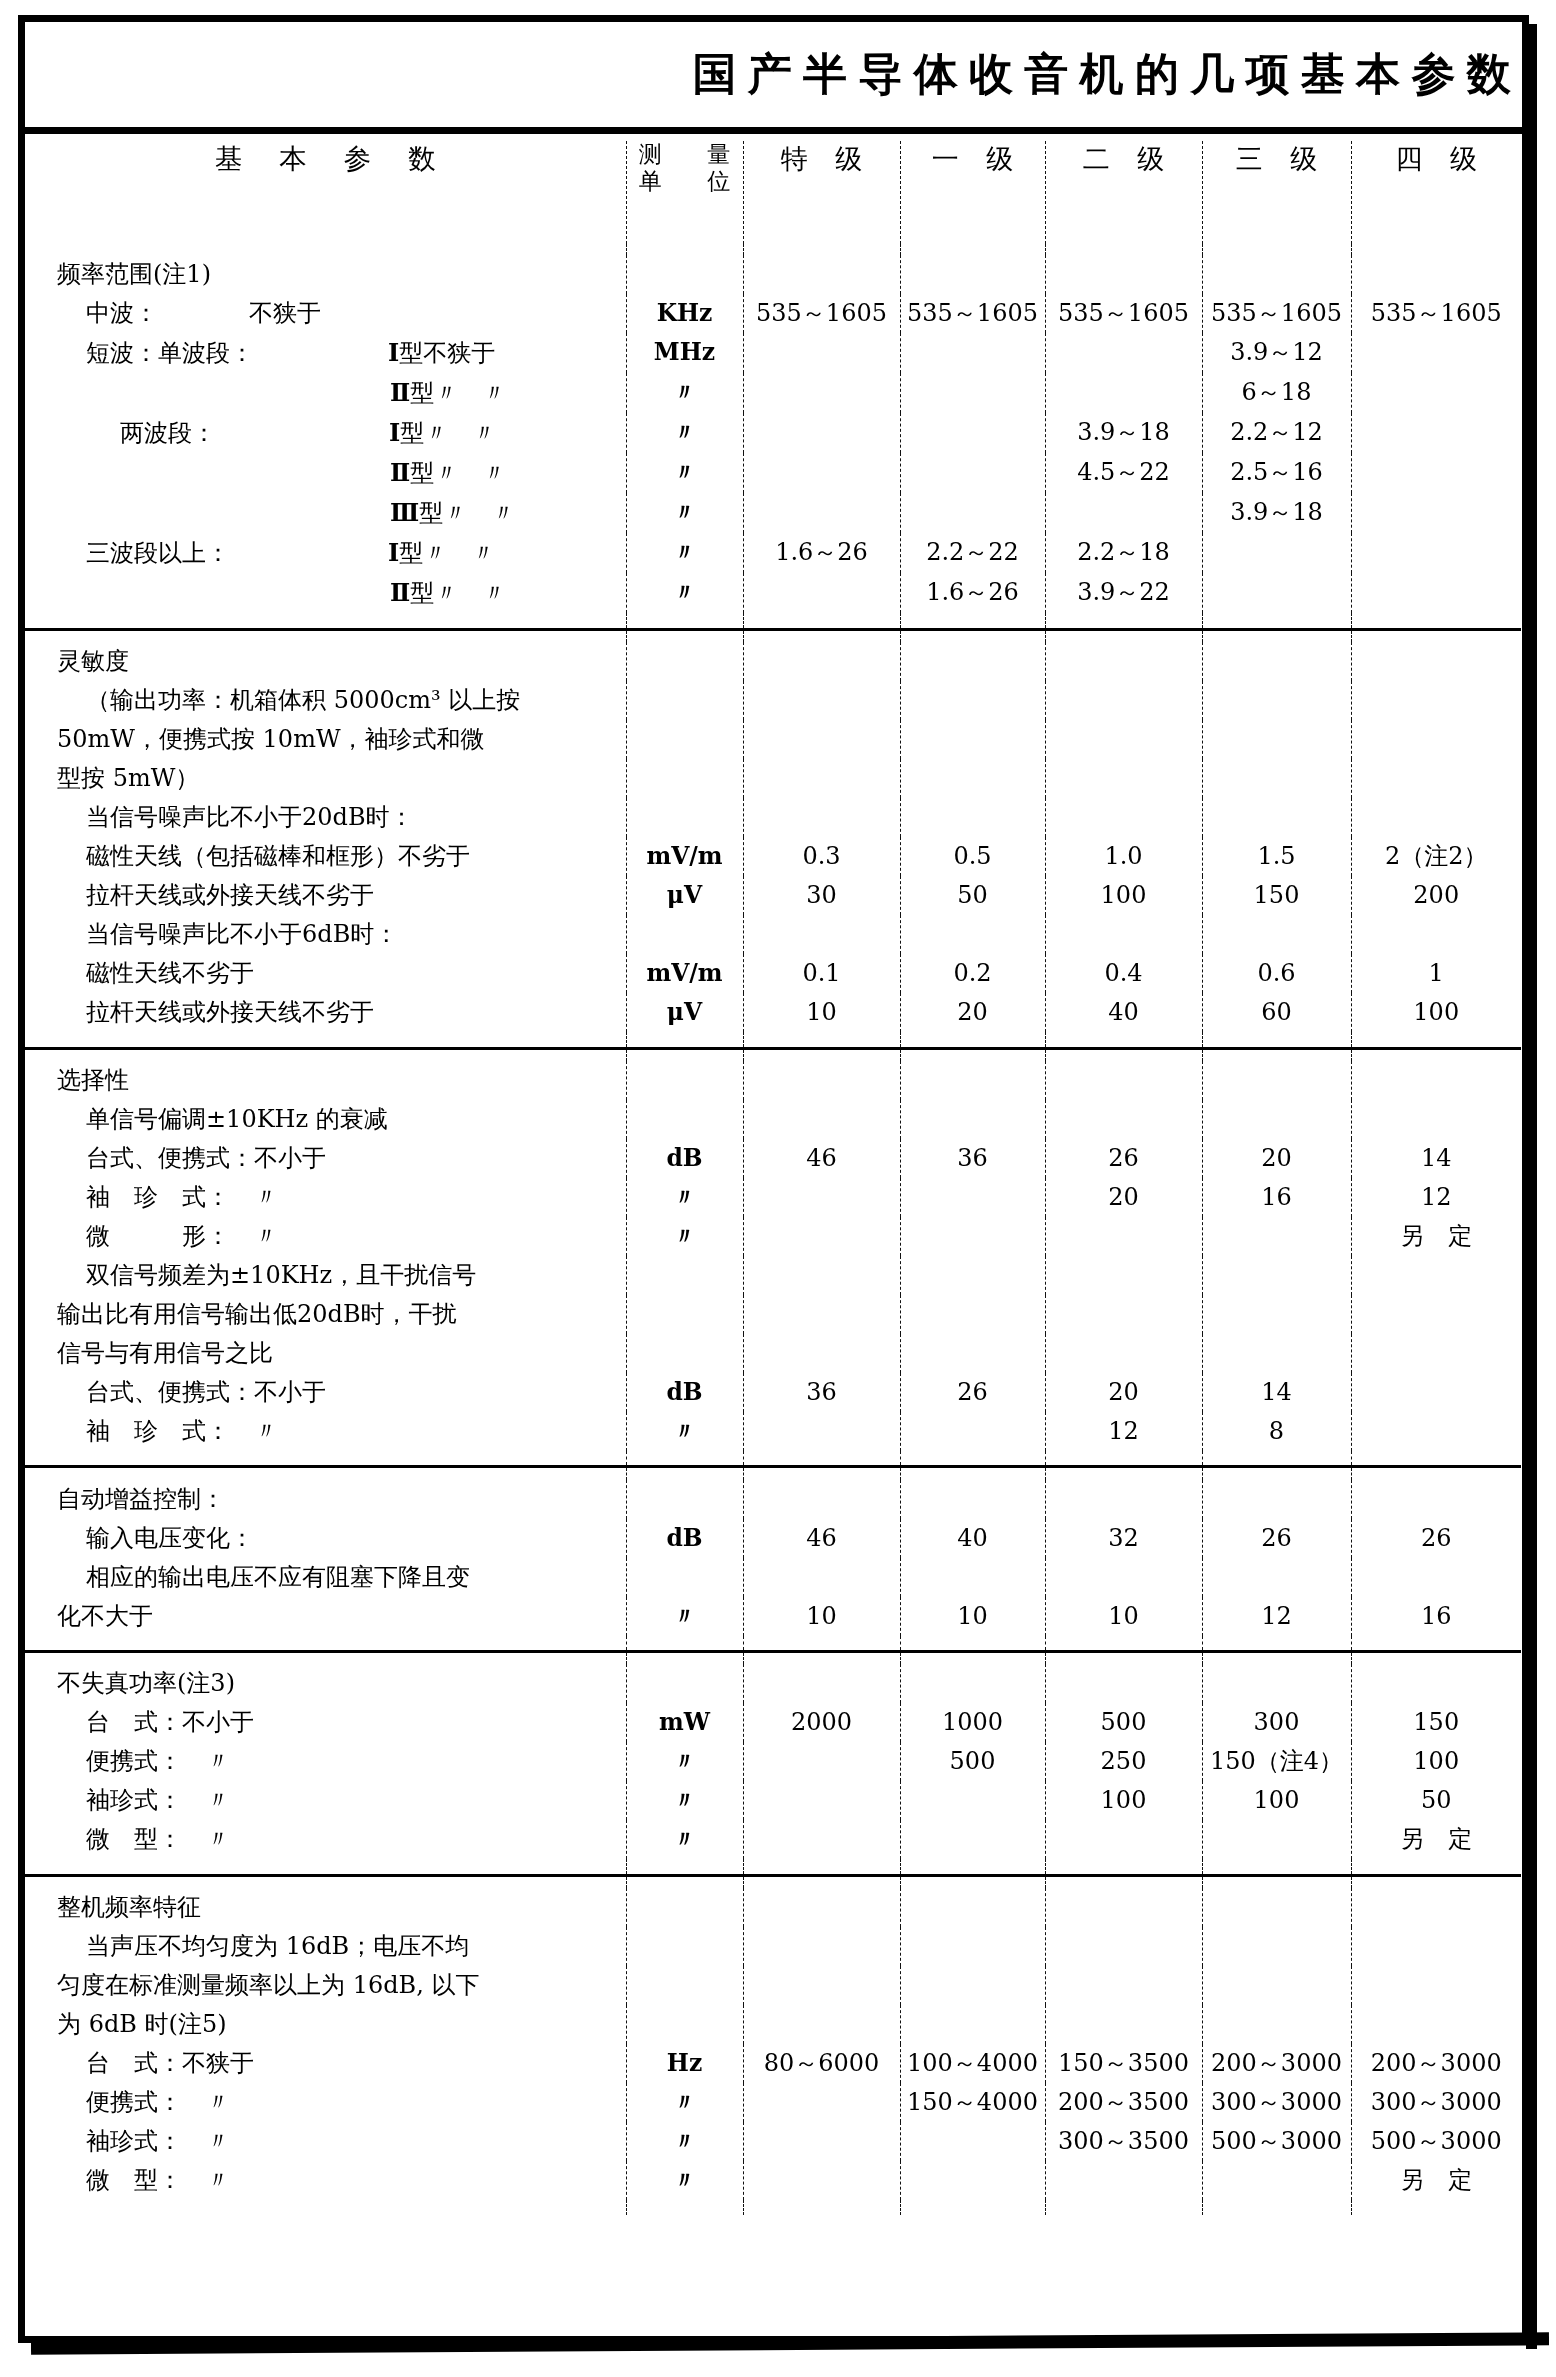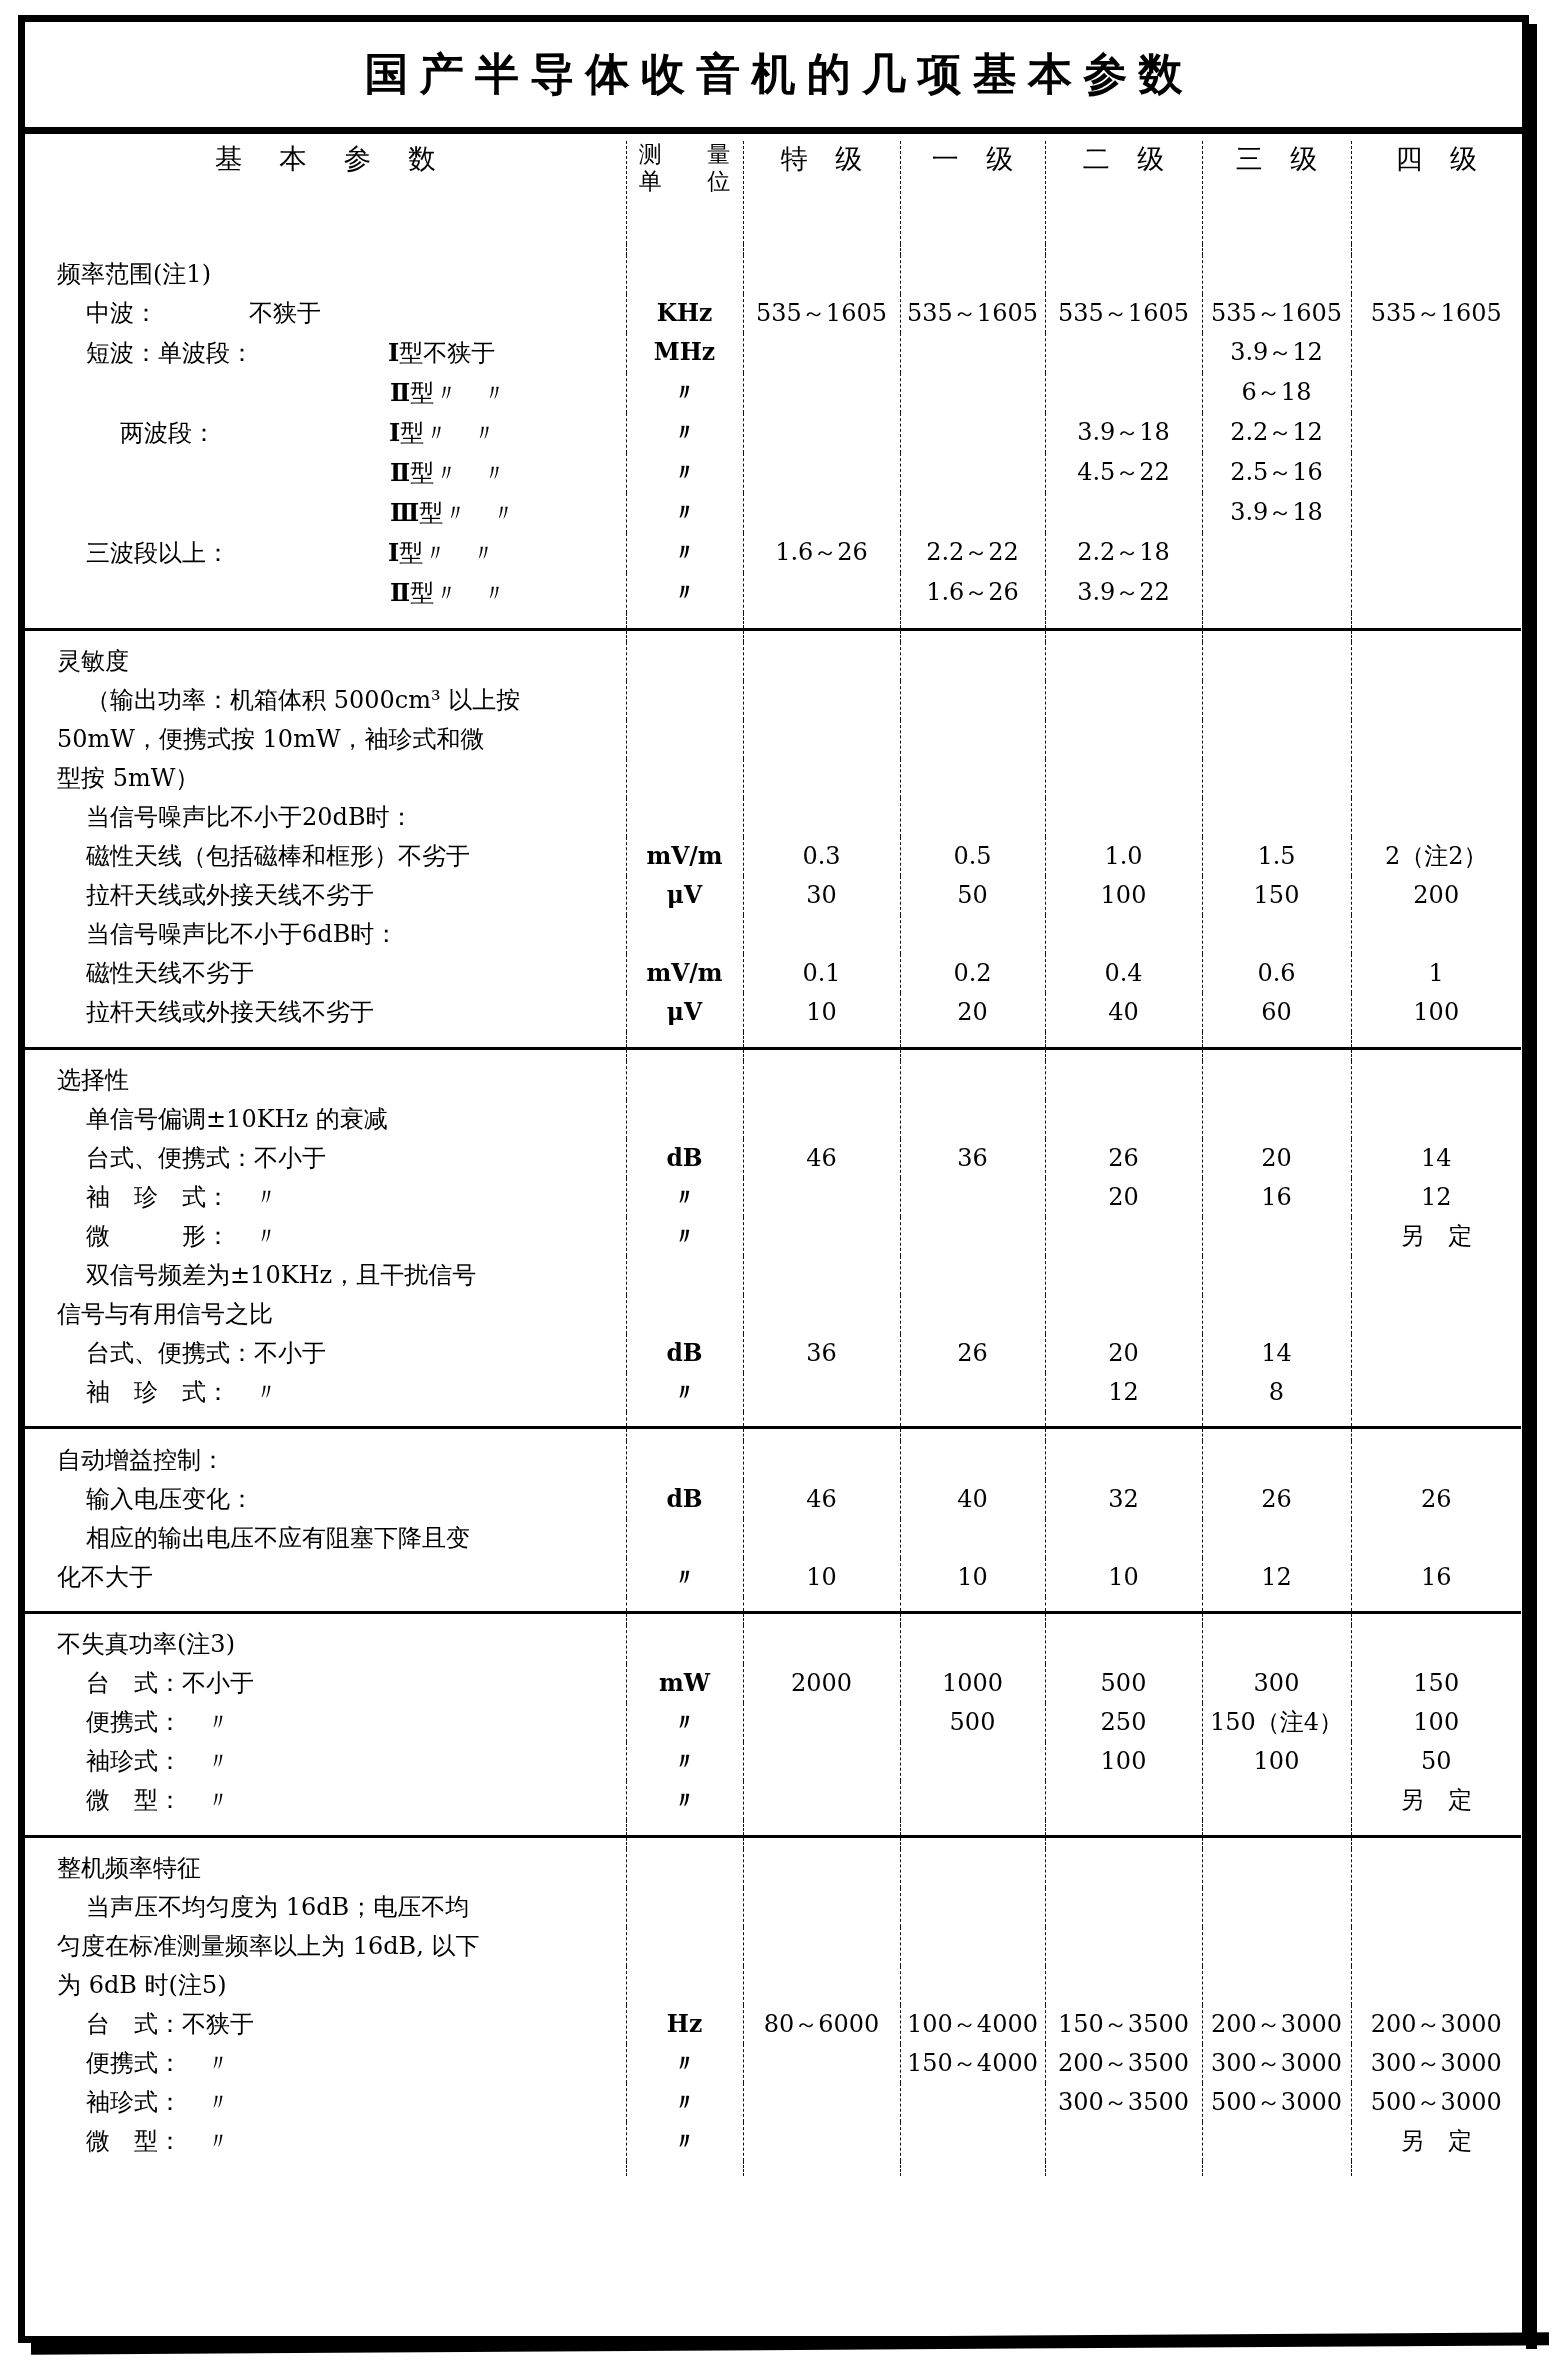--- a/index.html
+++ b/index.html
@@ -21,21 +21,21 @@
     position:absolute;left:31px;top:2337px;width:1518px;height:13px;background:#000;
     transform:rotate(-0.35deg);
   }
   .frame-shadow2{
     position:absolute;left:1526px;top:24px;width:11.3px;height:2325px;background:#000;
   }
   
   .title-band{
     position:absolute;left:25px;top:22px;width:1497px;height:112px;
     border-bottom:7.3px solid #000;box-sizing:border-box;
-    display:flex;align-items:center;justify-content:center;
+    display:flex;align-items:center;justify-content:flex-end;
   }
   .title-text{
     font-size:44px;font-weight:bold;letter-spacing:11.3px;
     font-family:"DejaVu Serif","Liberation Serif",serif;
     padding-left:11.3px;
   }
   
   table.main{
     position:absolute;left:25px;top:141px;width:1322px;
     border-collapse:collapse;table-layout:fixed;
@@ -390,20 +390,29 @@
         <tr class="r">
           <td class="lbl"><span class="ind1"><span>双信号频差为±10KHz，且干扰信号</span></span></td>
           <td class="unit vsep"></td>
           <td class="val vsep"></td>
           <td class="val vsep"></td>
           <td class="val vsep"></td>
           <td class="val vsep"></td>
           <td class="val vsep"></td>
         </tr>
         <tr class="r">
+          <td class="lbl"><span class="ind0"><span>输出比有用信号输出低20dB时，干扰</span></span></td>
+          <td class="unit vsep"></td>
+          <td class="val vsep"></td>
+          <td class="val vsep"></td>
+          <td class="val vsep"></td>
+          <td class="val vsep"></td>
+          <td class="val vsep"></td>
+        </tr>
+        <tr class="r">
           <td class="lbl"><span class="ind0"><span>信号与有用信号之比</span></span></td>
           <td class="unit vsep"></td>
           <td class="val vsep"></td>
           <td class="val vsep"></td>
           <td class="val vsep"></td>
           <td class="val vsep"></td>
           <td class="val vsep"></td>
         </tr>
         <tr class="r">
           <td class="lbl"><span class="ind1"><span>台式、便携式：不小于</span></span></td>

